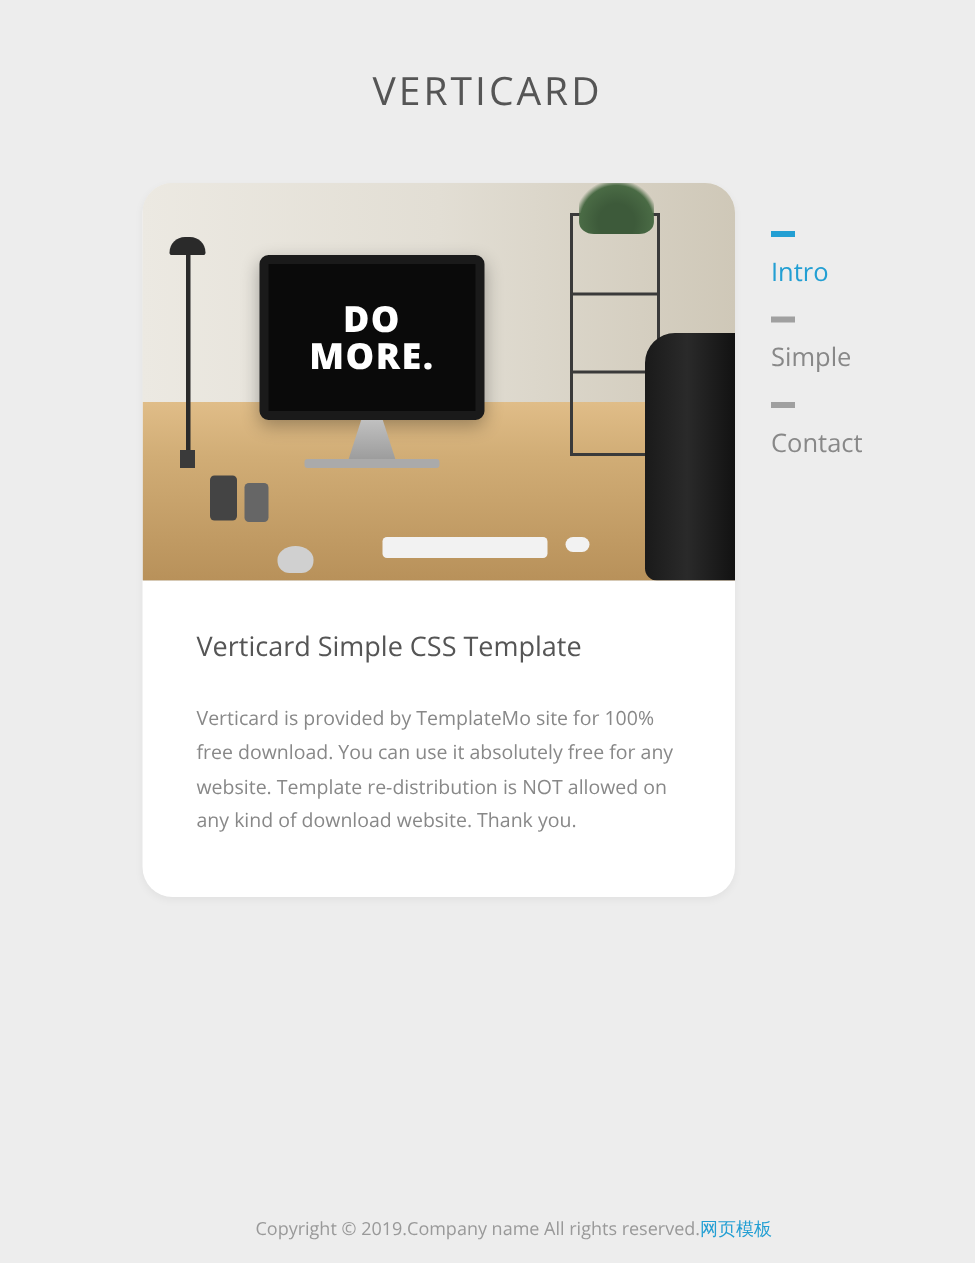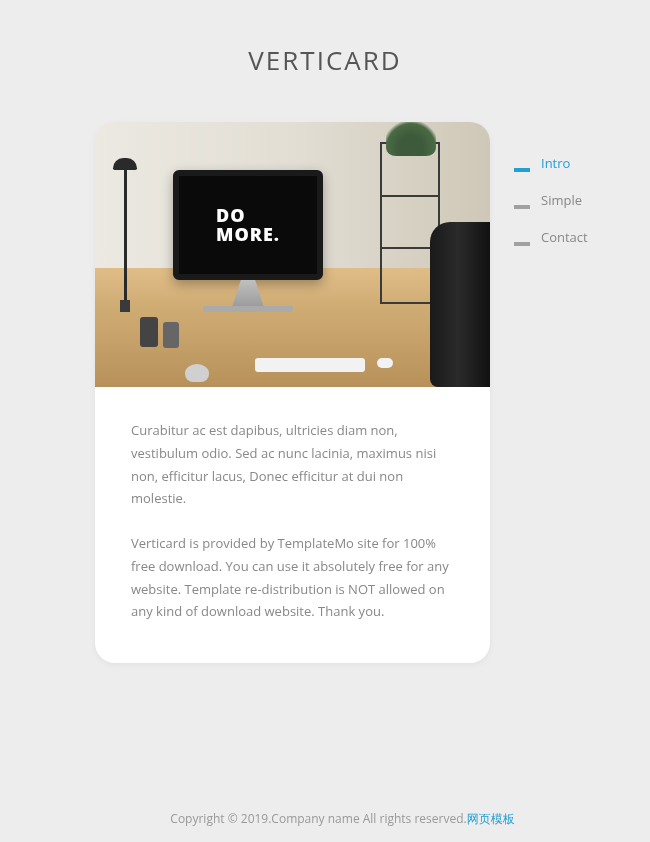--- a/index.html
+++ b/index.html
@@ -70,22 +70,23 @@
       border-radius: 6px;
       border: 6px solid #1a1a1a;
       display: flex;
       align-items: center;
       justify-content: center;
       box-shadow: 0 4px 12px rgba(0,0,0,0.3);
     }
     .monitor-text {
       color: #fff;
       font-weight: 900;
-      font-size: 18px;
+      font-size: 24px;
       line-height: 1.05;
+      text-align: center;
       letter-spacing: 1px;
     }
     .monitor-stand {
       position: absolute;
       left: 135px;
       top: 158px;
       width: 36px;
       height: 28px;
       background: linear-gradient(180deg, #c0c0c0, #9a9a9a);
       clip-path: polygon(30% 0, 70% 0, 95% 100%, 5% 100%);
@@ -221,25 +222,26 @@
     }
     .card-text:last-child { margin-bottom: 0; }
     .nav {
       padding-top: 32px;
       display: flex;
       flex-direction: column;
       gap: 19px;
     }
     .nav-item {
       display: flex;
-      align-items: flex-end;
+      align-items: flex-start;
       gap: 11px;
-      font-size: 13px;
+      font-size: 17px;
       color: #888;
       cursor: pointer;
+      flex-direction: column;
     }
     .nav-item.active {
       color: #239fd3;
     }
     .nav-dash {
       width: 16px;
       height: 4px;
       background: #a0a0a0;
     }
     .nav-item.active .nav-dash {
@@ -286,21 +288,21 @@
       <div class="monitor-stand"></div>
       <div class="monitor-base"></div>
       <div class="cup1"></div>
       <div class="cup2"></div>
       <div class="globe"></div>
       <div class="keyboard"></div>
       <div class="mouse"></div>
       <div class="chair"></div>
     </div>
     <div class="card-content">
-      <p class="card-text">Curabitur ac est dapibus, ultricies diam non, vestibulum odio. Sed ac nunc lacinia, maximus nisi non, efficitur lacus, Donec efficitur at dui non molestie.</p>
+      <h2 class="card-title">Verticard Simple CSS Template</h2>
       <p class="card-text">Verticard is provided by TemplateMo site for 100% free download. You can use it absolutely free for any website. Template re-distribution is NOT allowed on any kind of download website. Thank you.</p>
     </div>
   </div>
 
   <nav class="nav">
     <div class="nav-item active">
       <span class="nav-dash"></span>
       <span>Intro</span>
     </div>
     <div class="nav-item">

